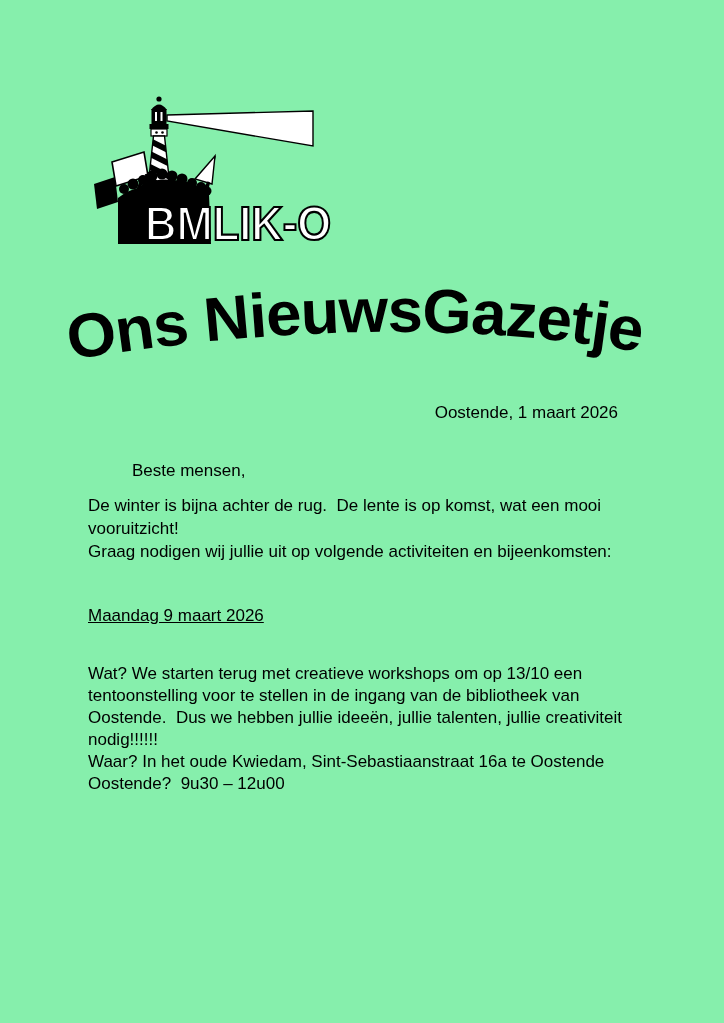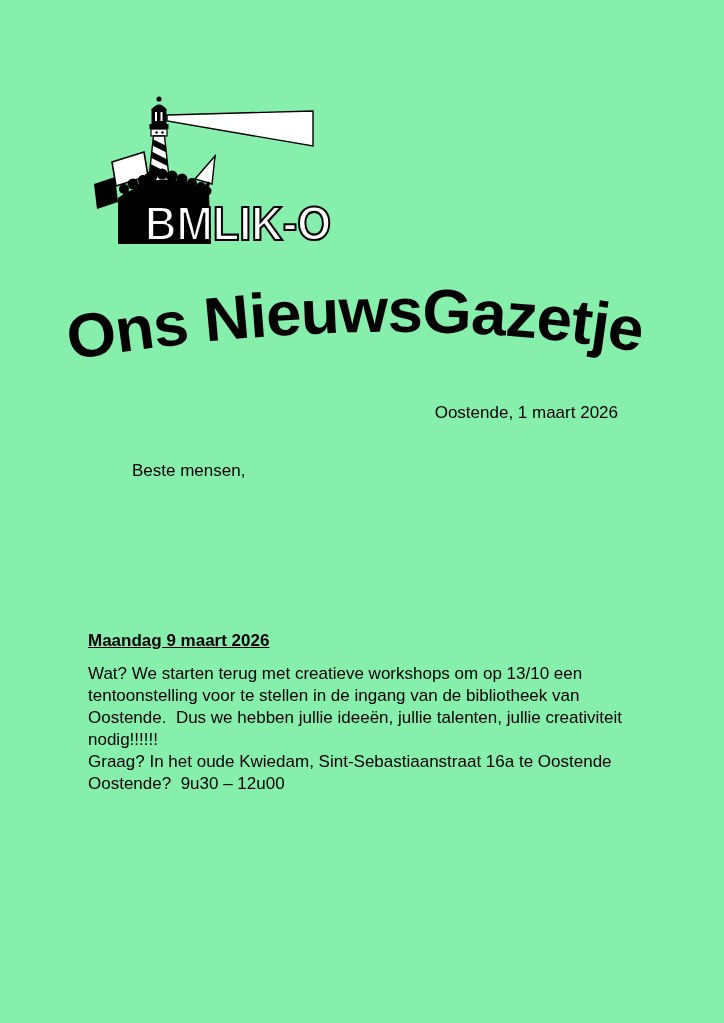--- a/index.html
+++ b/index.html
@@ -42,22 +42,22 @@
     white-space: pre-wrap;
   }
   .dateline {
     left: 88px; top: 401px; width: 548px;
     text-align: right; padding-right: 18px;
     box-sizing: border-box;
   }
   .greeting { left: 88px; top: 459px; width: 552px; margin-left: 44px; }
   .intro    { left: 88px; top: 494px; width: 552px; }
   .event-heading {
-    left: 88px; top: 629px; width: 552px;
-    font-weight: bold; text-decoration: underline;
+    left: 88px; top: 604px; width: 552px;
+    font-weight: normal; text-decoration: underline;
   }
   .event-body { left: 88px; top: 663px; width: 552px; line-height: 22px; }
   .u { }
 </style>
 </head>
 <body>
 
 <div class="page">
 
   <svg class="logo-svg" viewBox="0 0 250 152" aria-hidden="true">
@@ -122,23 +122,26 @@
     </defs>
     <text class="title-text">
       <textPath href="#titleArc" textLength="572" lengthAdjust="spacingAndGlyphs">Ons NieuwsGazetje</textPath>
     </text>
   </svg>
 
   <p class="abs txt dateline">Oostende, 1 maart 2026</p>
 
   <p class="abs txt greeting">Beste mensen,</p>
 
+  <p class="abs txt intro">De winter is bijna achter de rug.  De lente is op komst, wat een mooi
+vooruitzicht!
+Graag nodigen wij jullie uit op volgende activiteiten en bijeenkomsten:</p>
 
   <p class="abs txt event-heading">Maandag 9 maart 2026</p>
 
   <p class="abs txt event-body"><span class="u">Wat?</span><span> We starten terug met creatieve workshops om op 13/10 een
 tentoonstelling voor te stellen in de ingang van de bibliotheek van
 Oostende.  Dus we hebben jullie ideeën, jullie talenten, jullie creativiteit
 nodig!!!!!!
-</span><span class="u">Graag?</span><span> In het oude Kwiedam, Sint-Sebastiaanstraat 16a te Oostende
+</span><span class="u">Waar?</span><span> In het oude Kwiedam, Sint-Sebastiaanstraat 16a te Oostende
 </span><span class="u">Oostende?</span><span>  9u30 – 12u00</span></p>
 
 </div>
 
 </body></html>

